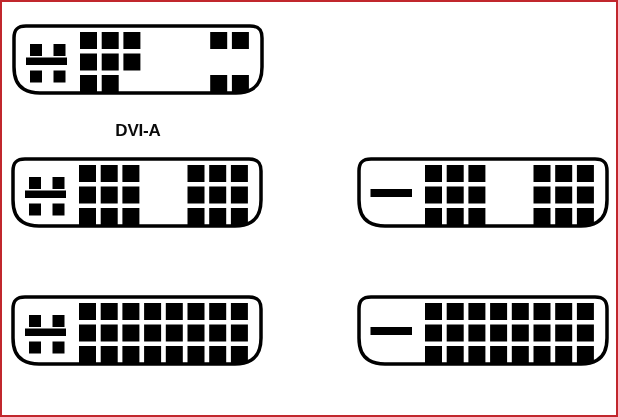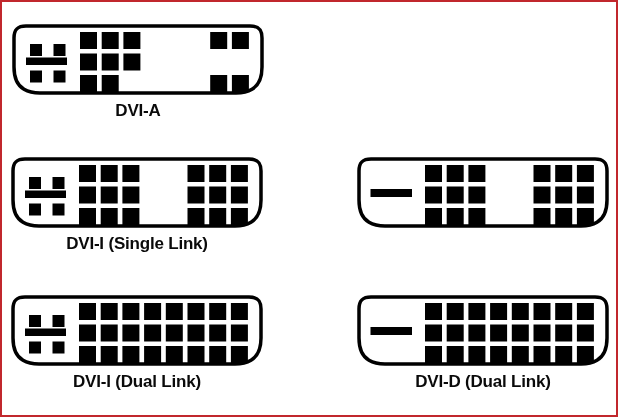--- a/index.html
+++ b/index.html
@@ -22,21 +22,21 @@
     width: 252px;
     margin: 0;
     padding: 0;
   }
   figure.connector svg {
     display: block;
     width: 252px;
     height: 73px;
   }
   figcaption.connector-label {
-    margin-top: 4px;
+    margin-top: 24px;
     text-align: center;
     font-size: 17px;
     font-weight: 700;
     line-height: 20px;
     color: #0a0a0a;
     letter-spacing: -0.2px;
     white-space: nowrap;
   }
   .pos-a  { left: 10px;  top: 22px;  }
   .pos-b1 { left: 9px;   top: 155px; }
@@ -97,21 +97,20 @@
         <rect x="176.5" y="29.5" width="17" height="17" fill="#000000"></rect>
         <rect x="198.2" y="29.5" width="17" height="17" fill="#000000"></rect>
         <rect x="219.9" y="29.5" width="17" height="17" fill="#000000"></rect>
         <rect x="68" y="51" width="17" height="17" fill="#000000"></rect>
         <rect x="89.7" y="51" width="17" height="17" fill="#000000"></rect>
         <rect x="111.4" y="51" width="17" height="17" fill="#000000"></rect>
         <rect x="176.5" y="51" width="17" height="17" fill="#000000"></rect>
         <rect x="198.2" y="51" width="17" height="17" fill="#000000"></rect>
         <rect x="219.9" y="51" width="17" height="17" fill="#000000"></rect>
       </svg>
-    <figcaption class="connector-label">DVI-I (Single Link)</figcaption>
   </figure>
 
   <figure class="connector pos-b2">
     <svg viewBox="0 0 252 73">
         <path d="M 14 2 H 238 C 246.5 2 250 5.5 250 14 V 43 C 250 55 246.5 61.5 240 65.3 C 236 67.7 230.5 69 224 69 H 28 C 21.5 69 16 67.7 12 65.3 C 5.5 61.5 2 55 2 43 V 14 C 2 5.5 5.5 2 14 2 Z" fill="#ffffff" stroke="#000000" stroke-width="3.5" stroke-linejoin="round"></path>
         <rect x="13.5" y="32" width="41.5" height="8" fill="#000000"></rect>
         <rect x="68" y="8" width="17" height="17" fill="#000000"></rect>
         <rect x="89.7" y="8" width="17" height="17" fill="#000000"></rect>
         <rect x="111.4" y="8" width="17" height="17" fill="#000000"></rect>
         <rect x="176.5" y="8" width="17" height="17" fill="#000000"></rect>
@@ -160,21 +159,20 @@
         <rect x="219.9" y="29.5" width="17" height="17" fill="#000000"></rect>
         <rect x="68" y="51" width="17" height="17" fill="#000000"></rect>
         <rect x="89.7" y="51" width="17" height="17" fill="#000000"></rect>
         <rect x="111.4" y="51" width="17" height="17" fill="#000000"></rect>
         <rect x="133.1" y="51" width="17" height="17" fill="#000000"></rect>
         <rect x="154.8" y="51" width="17" height="17" fill="#000000"></rect>
         <rect x="176.5" y="51" width="17" height="17" fill="#000000"></rect>
         <rect x="198.2" y="51" width="17" height="17" fill="#000000"></rect>
         <rect x="219.9" y="51" width="17" height="17" fill="#000000"></rect>
       </svg>
-    <figcaption class="connector-label">DVI-I (Dual Link)</figcaption>
   </figure>
 
   <figure class="connector pos-c2">
     <svg viewBox="0 0 252 73">
         <path d="M 14 2 H 238 C 246.5 2 250 5.5 250 14 V 43 C 250 55 246.5 61.5 240 65.3 C 236 67.7 230.5 69 224 69 H 28 C 21.5 69 16 67.7 12 65.3 C 5.5 61.5 2 55 2 43 V 14 C 2 5.5 5.5 2 14 2 Z" fill="#ffffff" stroke="#000000" stroke-width="3.5" stroke-linejoin="round"></path>
         <rect x="13.5" y="32" width="41.5" height="8" fill="#000000"></rect>
         <rect x="68" y="8" width="17" height="17" fill="#000000"></rect>
         <rect x="89.7" y="8" width="17" height="17" fill="#000000"></rect>
         <rect x="111.4" y="8" width="17" height="17" fill="#000000"></rect>
         <rect x="133.1" y="8" width="17" height="17" fill="#000000"></rect>
@@ -192,16 +190,15 @@
         <rect x="219.9" y="29.5" width="17" height="17" fill="#000000"></rect>
         <rect x="68" y="51" width="17" height="17" fill="#000000"></rect>
         <rect x="89.7" y="51" width="17" height="17" fill="#000000"></rect>
         <rect x="111.4" y="51" width="17" height="17" fill="#000000"></rect>
         <rect x="133.1" y="51" width="17" height="17" fill="#000000"></rect>
         <rect x="154.8" y="51" width="17" height="17" fill="#000000"></rect>
         <rect x="176.5" y="51" width="17" height="17" fill="#000000"></rect>
         <rect x="198.2" y="51" width="17" height="17" fill="#000000"></rect>
         <rect x="219.9" y="51" width="17" height="17" fill="#000000"></rect>
       </svg>
-    <figcaption class="connector-label">DVI-D (Dual Link)</figcaption>
   </figure>
 
 </div>
 
 </body></html>

